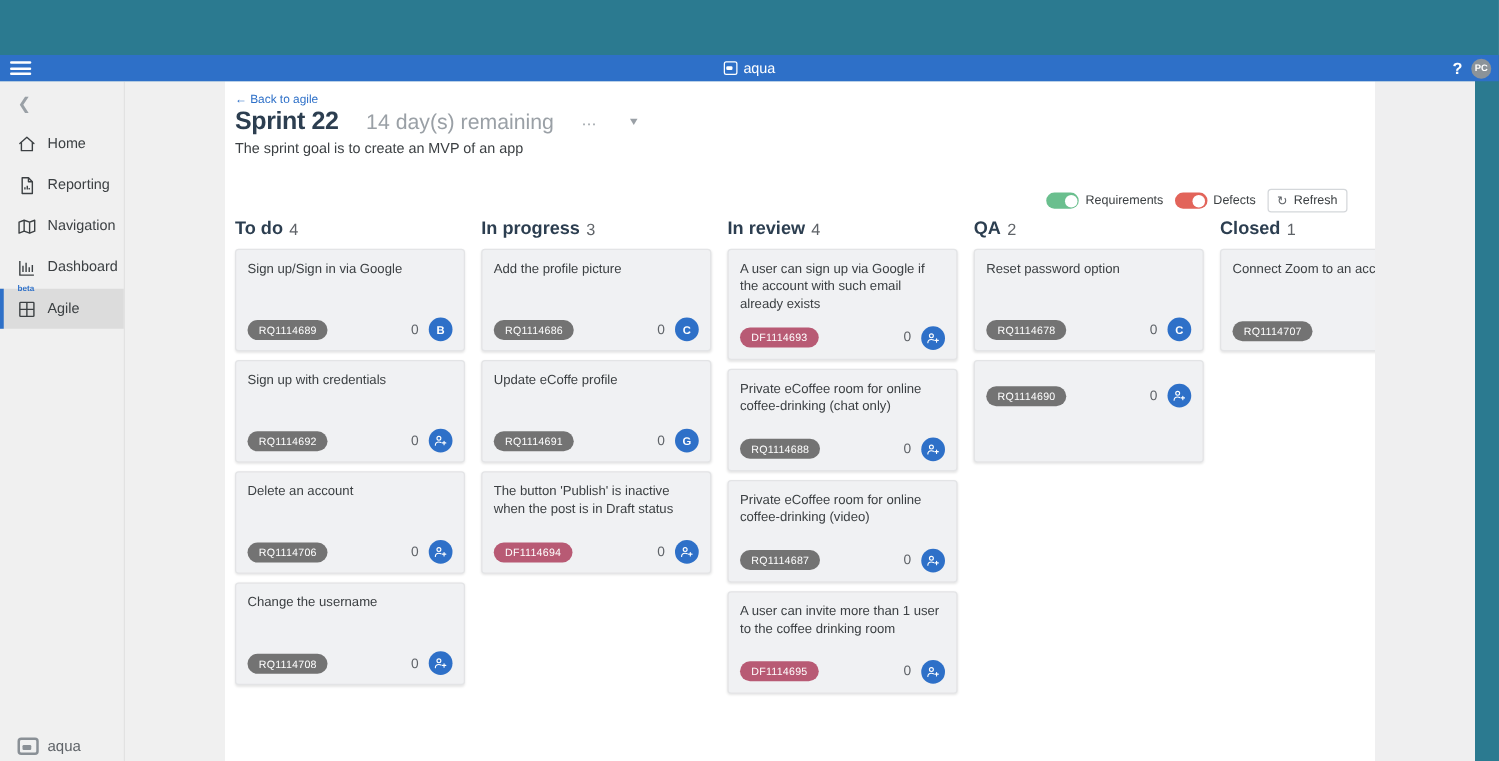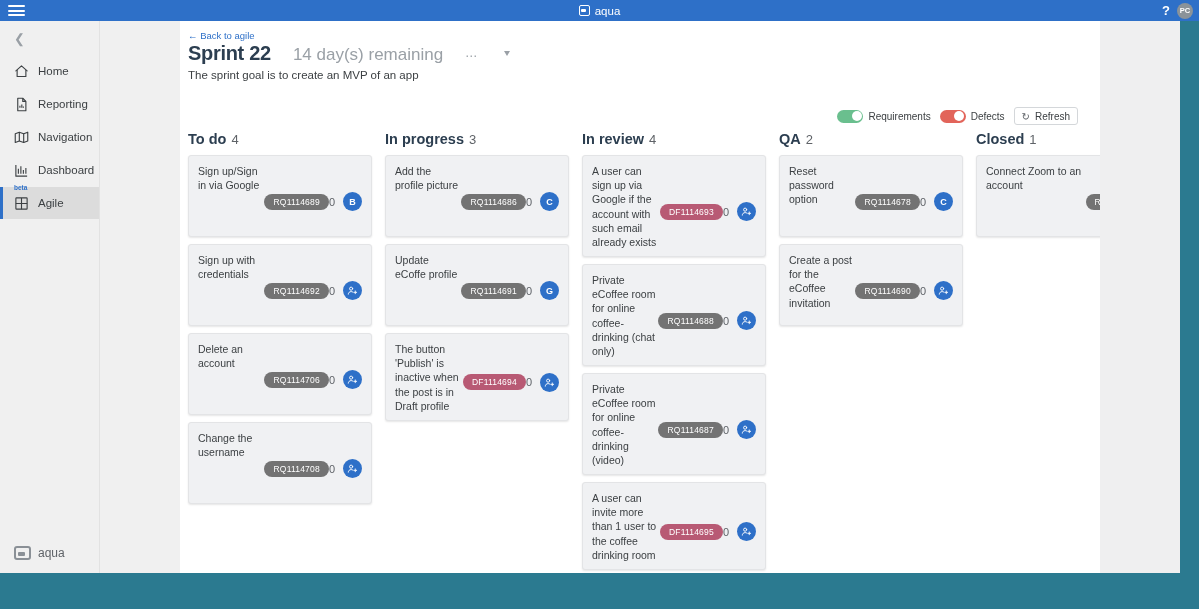--- a/index.html
+++ b/index.html
@@ -5,20 +5,21 @@
   * { box-sizing: border-box; margin: 0; padding: 0; }
   html, body {
     width: 1199px; height: 609px;
     overflow: hidden;
     font-family: "Liberation Sans", sans-serif;
     background: #2b7a90;
   }
   .frame {
     position: absolute; inset: 0;
     background: #2b7a90;
+    margin-top: 44px;
   }
   
   .topbar {
     position: absolute; left: 0; top: 0; width: 1199px; height: 21px;
     background: #2e70c8;
     display: flex; align-items: center;
     z-index: 40;
   }
   .hamburger {
     width: 30px; margin-left: 8px;
@@ -167,21 +168,21 @@
   .col-count { font-size: 13px; color: #5f6368; }
   .col-body { display: flex; flex-direction: column; gap: 7px; padding-top: 2px; }
   
   .card {
     background: #f0f1f3;
     border: 1px solid #e3e4e6;
     border-radius: 3px;
     box-shadow: 0 1px 2px rgba(0,0,0,0.10);
     padding: 8px 9px 7px 9px;
     min-height: 82px;
-    display: flex; flex-direction: row;
+    display: flex; flex-direction: column;
     cursor: pointer;
     position: relative;
   }
   .card-title {
     font-size: 10.5px; color: #3c4043; line-height: 1.35;
     margin-bottom: auto;
   }
   .card-foot {
     display: flex; align-items: center; margin-top: 10px;
   }
@@ -380,21 +381,21 @@
               </div>
               <div class="card">
                 <div class="card-title">Update eCoffe profile</div>
                 <div class="card-foot">
                   <span class="id-badge rq">RQ1114691</span>
                   <span class="card-count">0</span>
                   <span class="avatar">G</span>
                 </div>
               </div>
               <div class="card">
-                <div class="card-title">The button 'Publish' is inactive when the post is in Draft profile</div>
+                <div class="card-title">The button 'Publish' is inactive when the post is in Draft status</div>
                 <div class="card-foot">
                   <span class="id-badge df">DF1114694</span>
                   <span class="card-count">0</span>
                   <span class="avatar">
                     <svg viewBox="0 0 24 24" fill="none" stroke="#fff" stroke-width="2" stroke-linecap="round" stroke-linejoin="round">
                       <circle cx="9" cy="8" r="3.4"></circle>
                       <path d="M2.8 20c0-3.4 2.8-5.6 6.2-5.6 1.4 0 2.7.4 3.7 1"></path>
                       <path d="M18 13v6M15 16h6"></path>
                     </svg>
                   </span>
@@ -474,21 +475,20 @@
             <div class="col-body">
               <div class="card">
                 <div class="card-title">Reset password option</div>
                 <div class="card-foot">
                   <span class="id-badge rq">RQ1114678</span>
                   <span class="card-count">0</span>
                   <span class="avatar">C</span>
                 </div>
               </div>
               <div class="card">
-                <div class="card-title">Create a post for the eCoffee invitation</div>
                 <div class="card-foot">
                   <span class="id-badge rq">RQ1114690</span>
                   <span class="card-count">0</span>
                   <span class="avatar">
                     <svg viewBox="0 0 24 24" fill="none" stroke="#fff" stroke-width="2" stroke-linecap="round" stroke-linejoin="round">
                       <circle cx="9" cy="8" r="3.4"></circle>
                       <path d="M2.8 20c0-3.4 2.8-5.6 6.2-5.6 1.4 0 2.7.4 3.7 1"></path>
                       <path d="M18 13v6M15 16h6"></path>
                     </svg>
                   </span>

